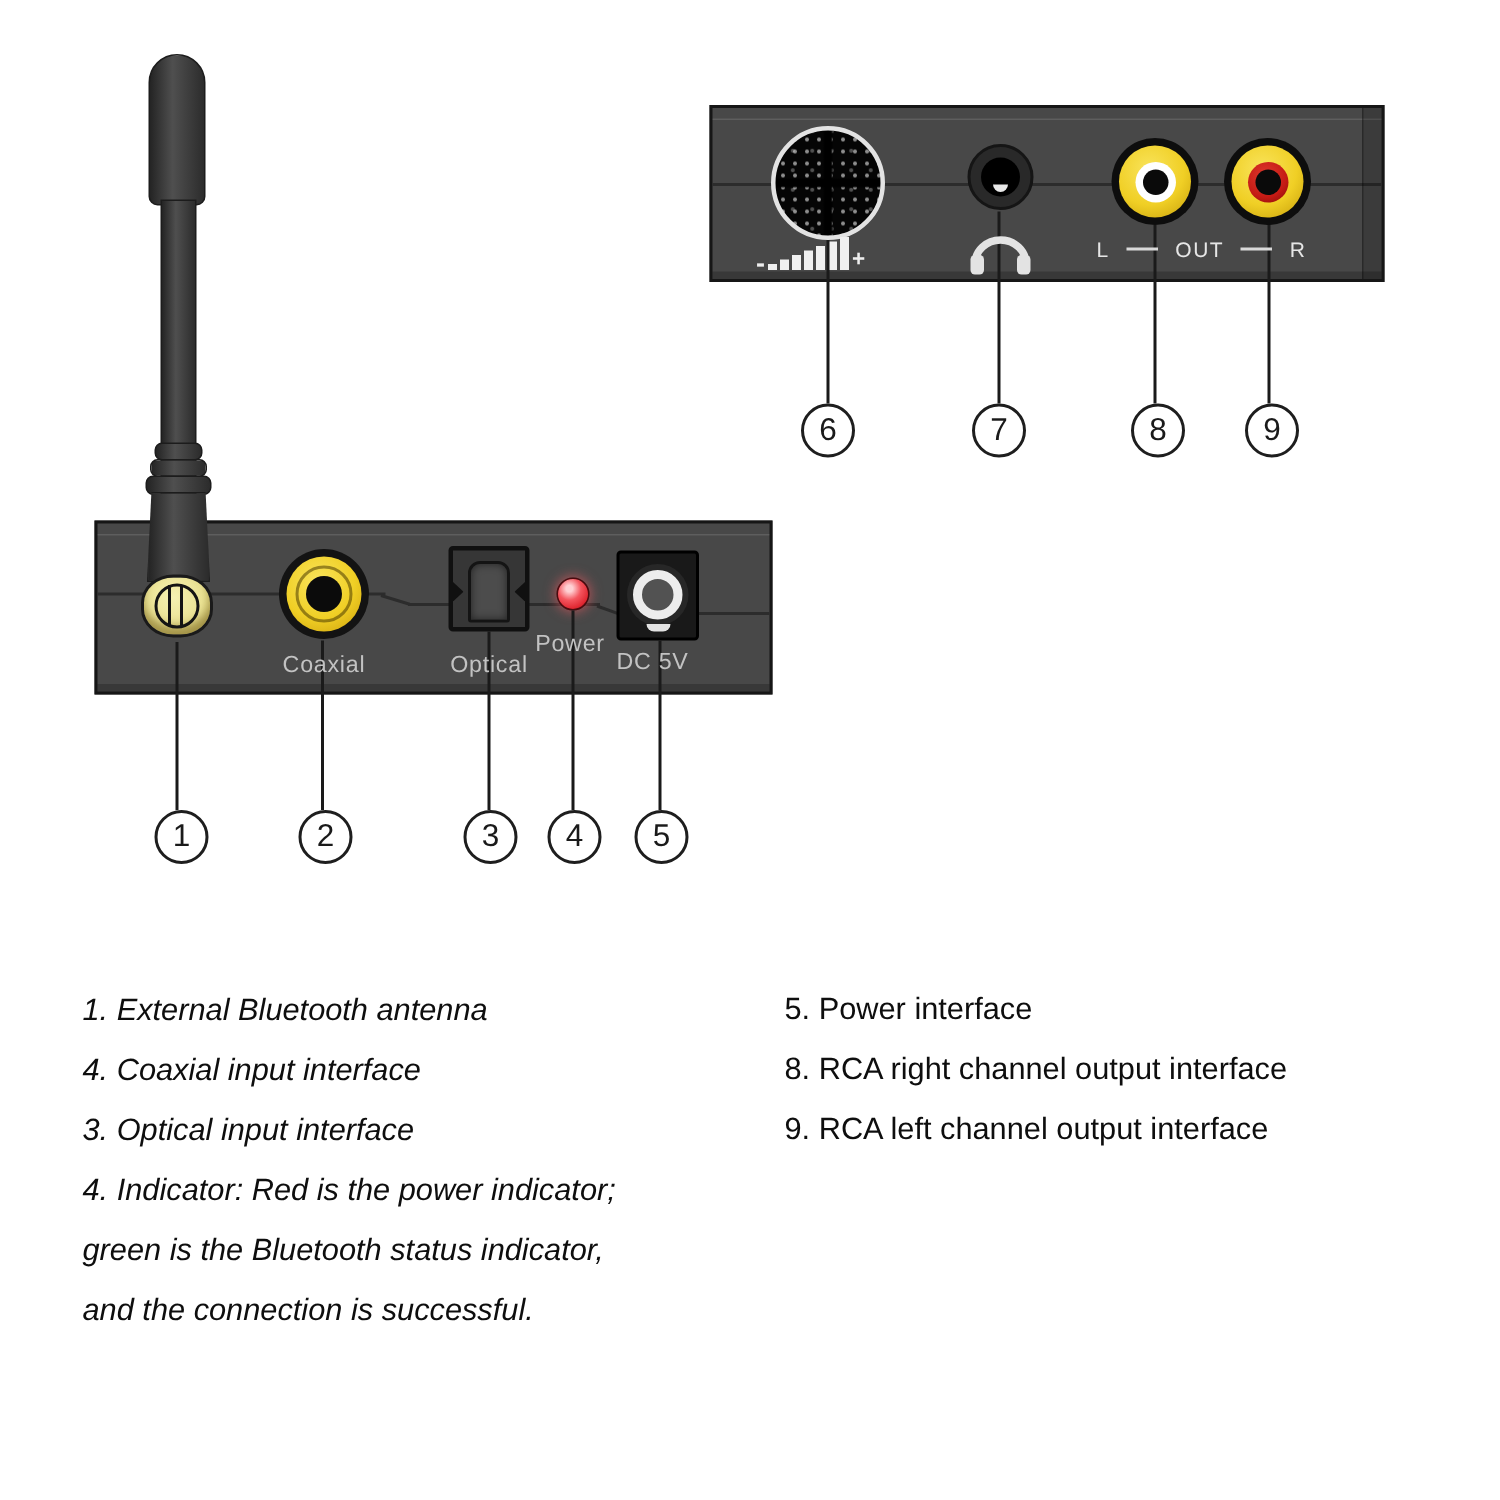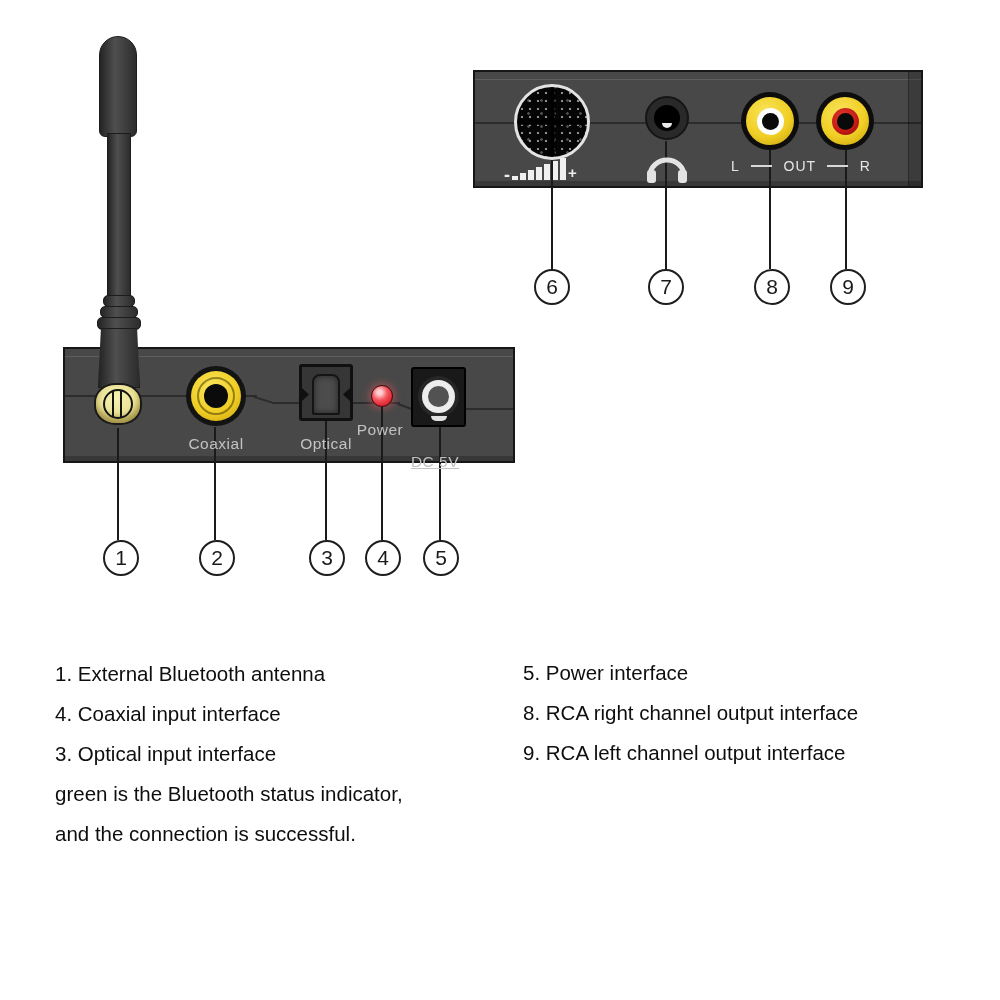--- a/index.html
+++ b/index.html
@@ -175,21 +175,21 @@
     </div>
     <div class="plabel" style="left:211px;top:86px;width:100px;">Optical</div>
 
     <div class="led"></div>
     <div class="plabel" style="left:275px;top:72px;width:80px;">Power</div>
 
     <div class="dc">
       <div class="dc-ring"></div>
       <div class="dc-smile"></div>
     </div>
-    <div class="plabel" style="left:325px;top:104px;width:90px;text-decoration:underline;">DC 5V</div>
+    <div class="plabel" style="left:325px;top:84px;width:90px;">DC 5V</div>
   </div>
 
   <div class="abs" style="left:90px;top:36px;width:58px;height:352px;">
     <div class="ant" style="left:9px;top:0;width:38px;height:101px;border-radius:19px 19px 6px 6px;"></div>
     <div class="ant" style="left:17px;top:97px;width:24px;height:204px;"></div>
     <div class="ant" style="left:13px;top:259px;width:32px;height:12px;border-radius:5px;"></div>
     <div class="ant" style="left:10px;top:270px;width:38px;height:12px;border-radius:5px;"></div>
     <div class="ant" style="left:7px;top:281px;width:44px;height:13px;border-radius:5px;"></div>
     <div class="ant" style="left:8px;top:292px;width:42px;height:60px;clip-path:polygon(7% 0,93% 0,100% 100%,0 100%);"></div>
   </div>
@@ -213,24 +213,25 @@
   <div class="callout-circle" style="left:103px;top:540px;">1</div>
   <div class="callout-circle" style="left:199px;top:540px;">2</div>
   <div class="callout-circle" style="left:309px;top:540px;">3</div>
   <div class="callout-circle" style="left:365px;top:540px;">4</div>
   <div class="callout-circle" style="left:423px;top:540px;">5</div>
   <div class="callout-circle" style="left:534px;top:269px;">6</div>
   <div class="callout-circle" style="left:648px;top:269px;">7</div>
   <div class="callout-circle" style="left:754px;top:269px;">8</div>
   <div class="callout-circle" style="left:830px;top:269px;">9</div>
 
-  <div class="legend" style="left:55px;top:654px;">
+  <div class="legend" style="left:55px;top:654px;font-style:italic;">
     <div>1. External Bluetooth antenna</div>
     <div>4. Coaxial input interface</div>
     <div>3. Optical input interface</div>
+    <div>4. Indicator: Red is the power indicator;</div>
     <div>green is the Bluetooth status indicator,</div>
     <div>and the connection is successful.</div>
   </div>
   <div class="legend" style="left:523px;top:653px;">
     <div>5. Power interface</div>
     <div>8. RCA right channel output interface</div>
     <div>9. RCA left channel output interface</div>
   </div>
 
 </div>

